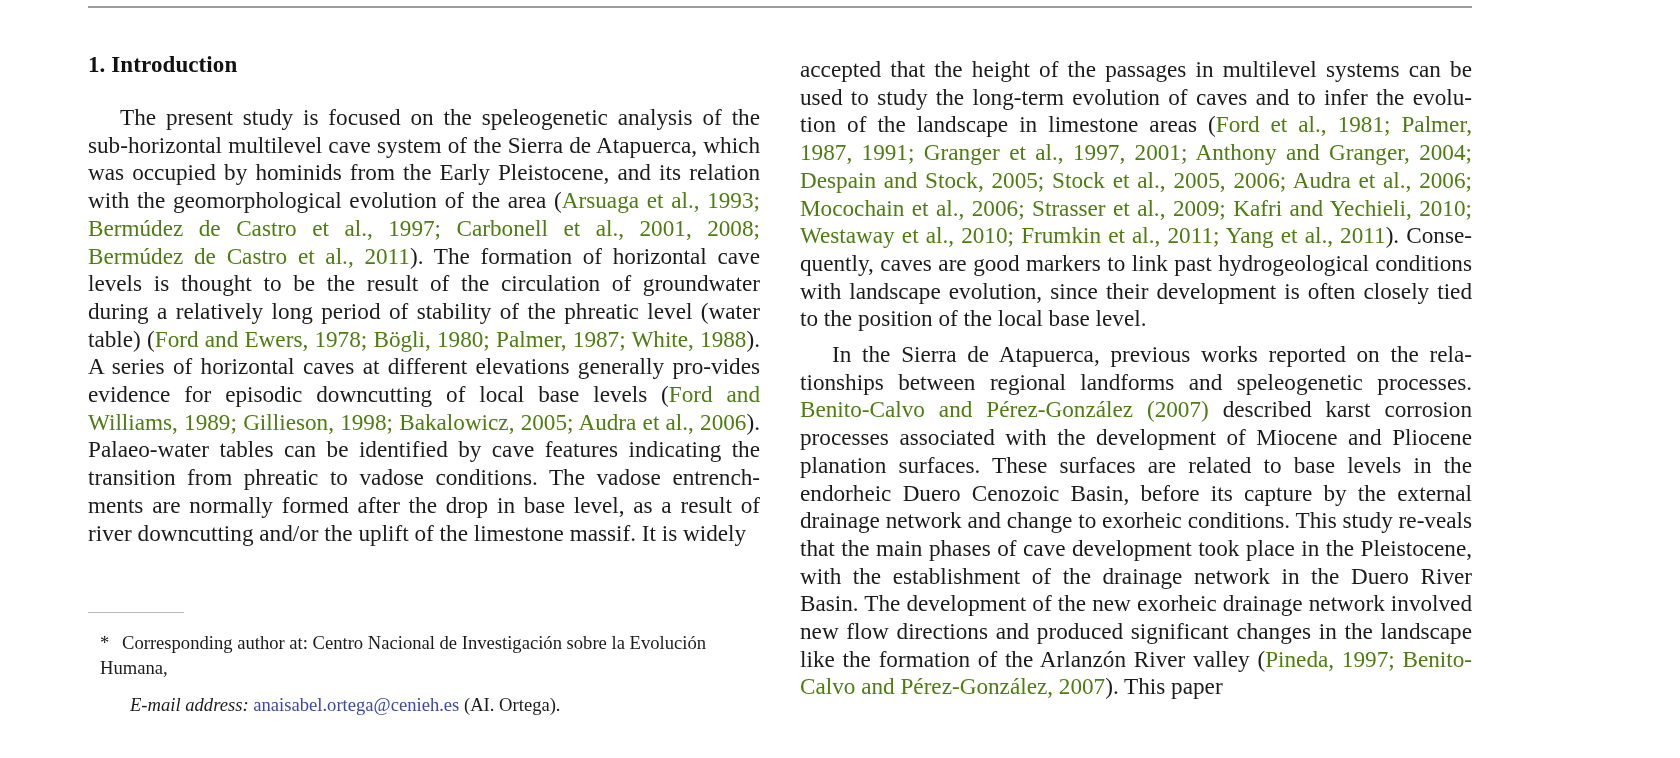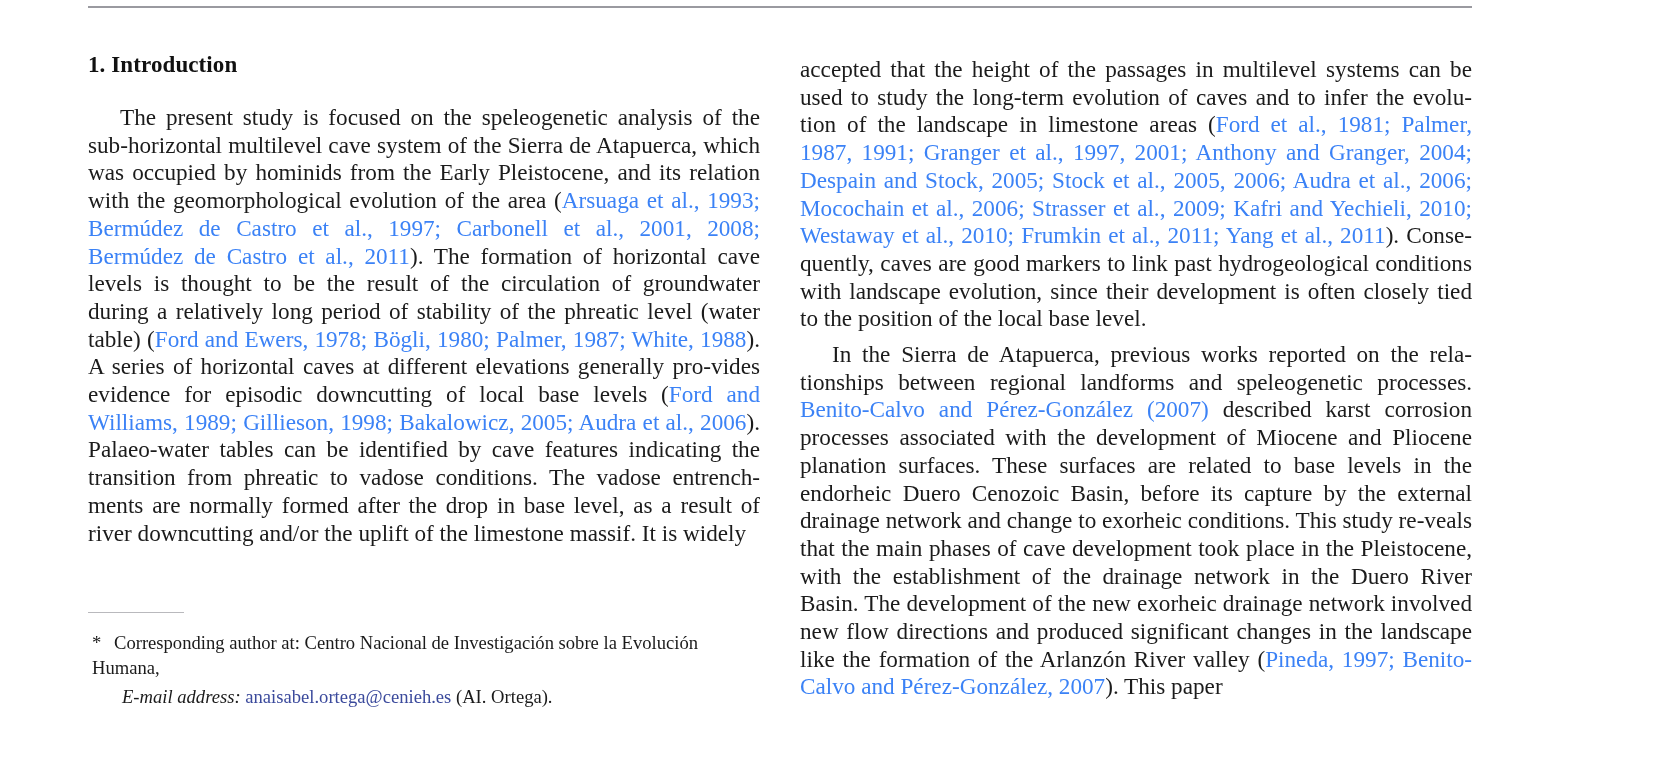--- a/index.html
+++ b/index.html
@@ -59,38 +59,38 @@
     line-height: 27.7px;
     text-align: justify;
     text-justify: inter-word;
     color: #1b1b1b;
     hyphens: manual;
   }
   p.body-par.indent { text-indent: 32px; }
   p.body-par + p.body-par { margin-top: 8px; }
 
   .cite {
-    color: #3b82f6;
+    color: #4d7c0f;
   }
 
   
   .footnote {
     position: absolute;
     left: 88px;
     top: 612px;
     width: 680px;
   }
   .footnote-rule {
     width: 96px;
     height: 0;
     border-top: 1.6px solid #b9b9bd;
     margin-bottom: 17px;
   }
   .footnote p {
-    margin: 4px;
+    margin: 12px;
     font-size: 18.6px;
     line-height: 25px;
     color: #1b1b1b;
     text-align: left;
   }
   .footnote .fn-star {
     display: inline-block;
     width: 22px;
     text-align: left;
   }

